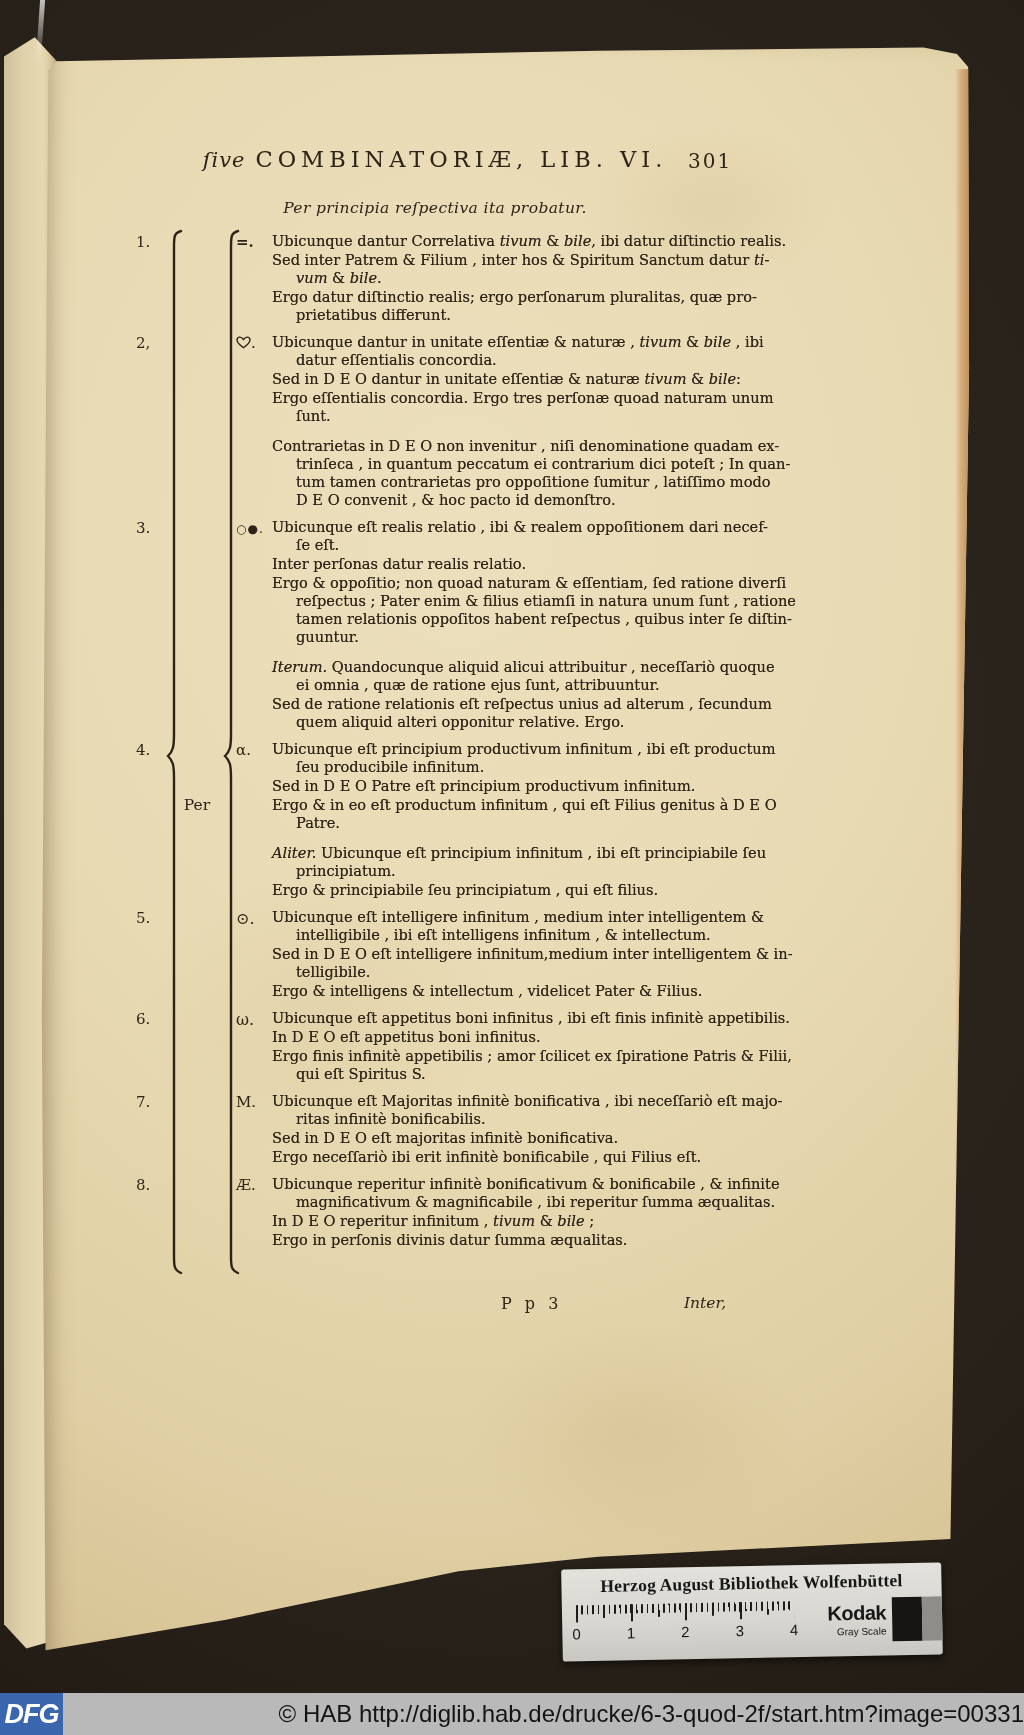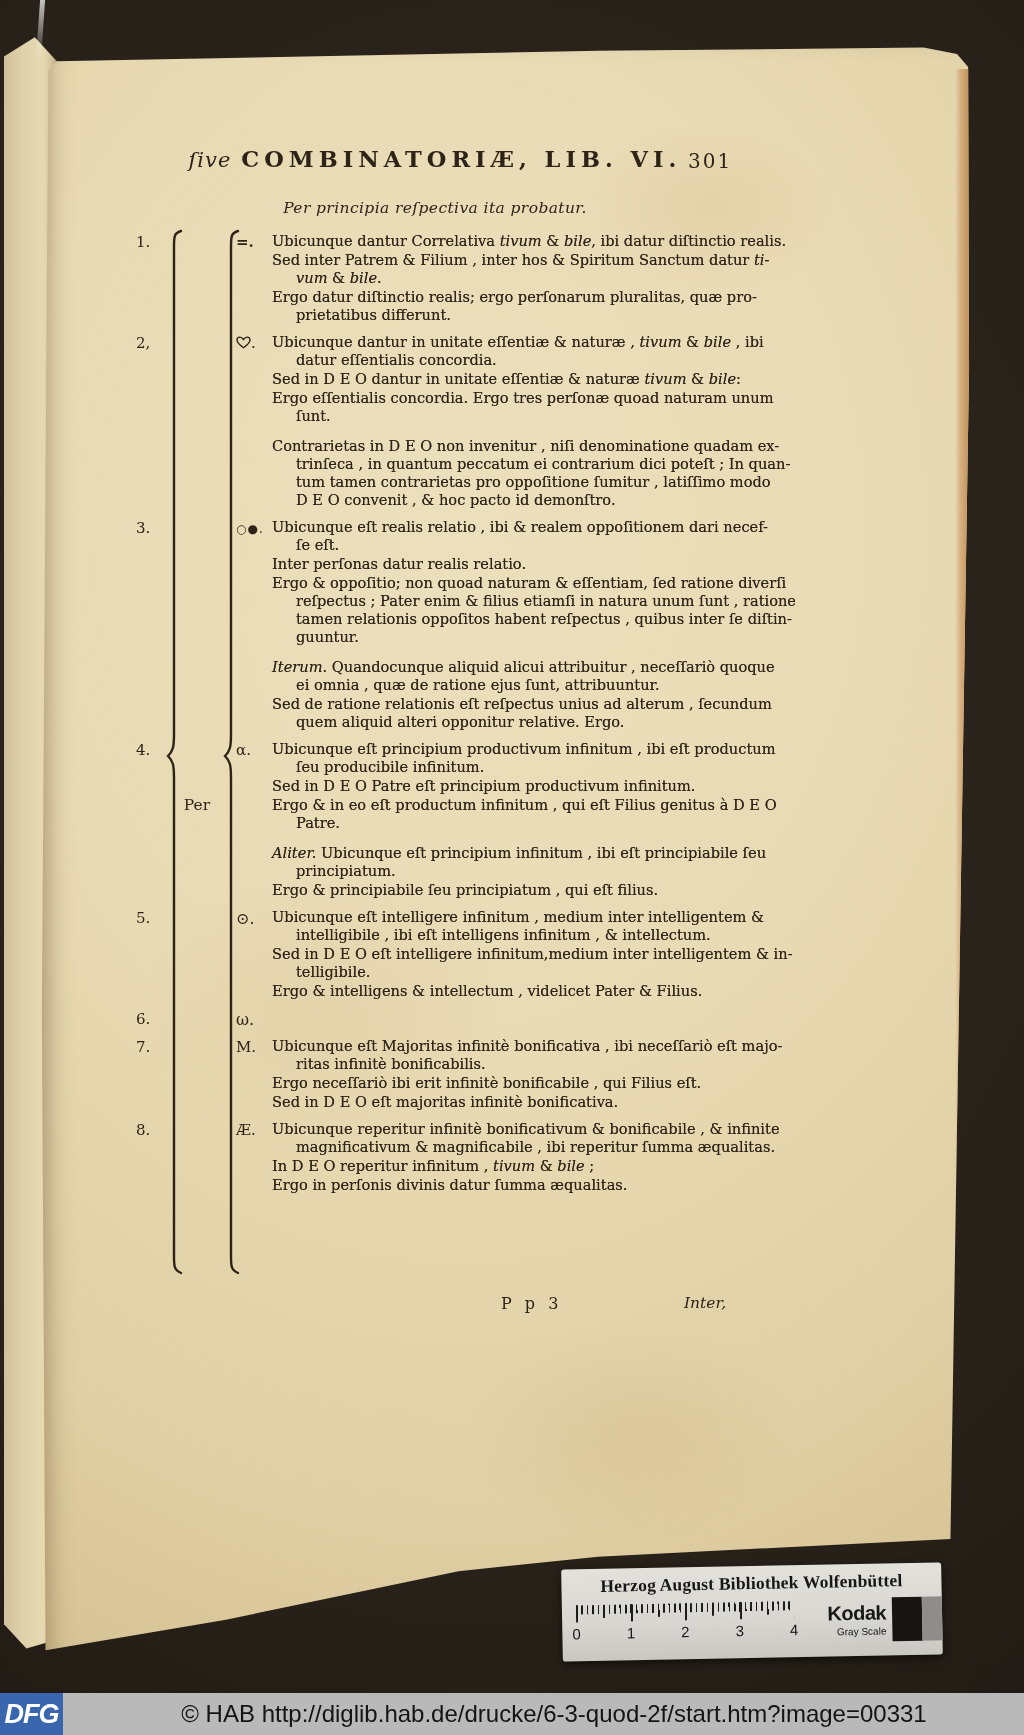--- a/index.html
+++ b/index.html
@@ -48,21 +48,21 @@
   .page-edge{
     position:absolute;right:0;top:1.4%;width:15px;height:91.4%;
     background:linear-gradient(90deg, rgba(214,170,110,0) 0%, #d7b181 35%, #bd8d57 100%);
   }
   
   .page-header{
     position:absolute;left:105px;top:100px;width:580px;text-align:center;
     white-space:nowrap;
   }
   .hdr-lead{font-style:italic;font-size:21px;margin-right:10px;letter-spacing:1px;}
-  .hdr-title{font-size:22.5px;letter-spacing:5px;font-weight:700;}
+  .hdr-title{font-size:22.5px;letter-spacing:5px;font-weight:400;}
   .page-num{position:absolute;left:543px;top:3px;font-size:20px;letter-spacing:2px;}
   .page-subtitle{
     position:absolute;left:105px;top:153px;width:580px;text-align:center;
     font-style:italic;font-size:15.5px;letter-spacing:.4px;
   }
   
   .list-area{position:absolute;left:96px;top:186px;width:660px;}
   .item-row{display:flex;align-items:flex-start;margin-bottom:8px;}
   .num{width:28px;font-size:15px;padding-top:1px;flex:none;}
   .brace-gap{width:72px;flex:none;}
@@ -122,21 +122,21 @@
     position:absolute;left:0;top:1693px;width:1024px;height:42px;
     background:#b9b9b9;display:flex;align-items:center;
     font-family:"Liberation Sans", sans-serif;
     gap:21px;
   }
   .dfg-logo{
     width:63px;height:42px;background:#3a66ad;flex:none;
     display:flex;align-items:center;justify-content:center;
     color:#fff;font-weight:bold;font-style:italic;font-size:27px;letter-spacing:-1px;
   }
-  .bar-text{flex:1;text-align:center;font-size:24px;color:#141414;}
+  .bar-text{flex:1;text-align:right;font-size:24px;color:#141414;}
 </style>
 </head>
 <body>
 
 <div class="photo">
 
   <div class="page-stack"></div>
   <div class="glare"></div>
 
   <div class="page">
@@ -212,29 +212,34 @@
             <div class="txt">
               <p class="blk">Ubicunque eſt intelligere infinitum , medium inter intelligentem &amp;<br>intelligibile , ibi eſt intelligens infinitum , &amp; intellectum.</p>
               <p class="blk">Sed in D E O eſt intelligere infinitum,medium inter intelligentem &amp; in-<br>telligibile.</p>
               <p class="blk">Ergo &amp; intelligens &amp; intellectum , videlicet Pater &amp; Filius.</p>
             </div>
           </div>
           <div class="item-row">
             <div class="num">6.</div>
             <div class="brace-gap"></div>
             <div class="sym sym-omega">ω.</div>
+            <div class="txt">
+              <p class="blk">Ubicunque eſt appetitus boni infinitus , ibi eſt finis infinitè appetibilis.</p>
+              <p class="blk">In D E O eſt appetitus boni infinitus.</p>
+              <p class="blk">Ergo finis infinitè appetibilis ; amor ſcilicet ex ſpiratione Patris &amp; Filii,<br>qui eſt Spiritus S.</p>
+            </div>
           </div>
           <div class="item-row">
             <div class="num">7.</div>
             <div class="brace-gap"></div>
             <div class="sym sym-majoritas-M">M.</div>
             <div class="txt">
               <p class="blk">Ubicunque eſt Majoritas infinitè bonificativa , ibi neceſſariò eſt majo-<br>ritas infinitè bonificabilis.</p>
+              <p class="blk">Sed in D E O eſt majoritas infinitè bonificativa.</p>
               <p class="blk">Ergo neceſſariò ibi erit infinitè bonificabile , qui Filius eſt.</p>
-              <p class="blk">Sed in D E O eſt majoritas infinitè bonificativa.</p>
             </div>
           </div>
           <div class="item-row">
             <div class="num">8.</div>
             <div class="brace-gap"></div>
             <div class="sym sym-AE-ligature">Æ.</div>
             <div class="txt">
               <p class="blk">Ubicunque reperitur infinitè bonificativum &amp; bonificabile , &amp; infinite<br>magnificativum &amp; magnificabile , ibi reperitur ſumma æqualitas.</p>
               <p class="blk">In D E O reperitur infinitum , <i>tivum</i> &amp; <i>bile</i> ;</p>
               <p class="blk">Ergo in perſonis divinis datur ſumma æqualitas.</p>

